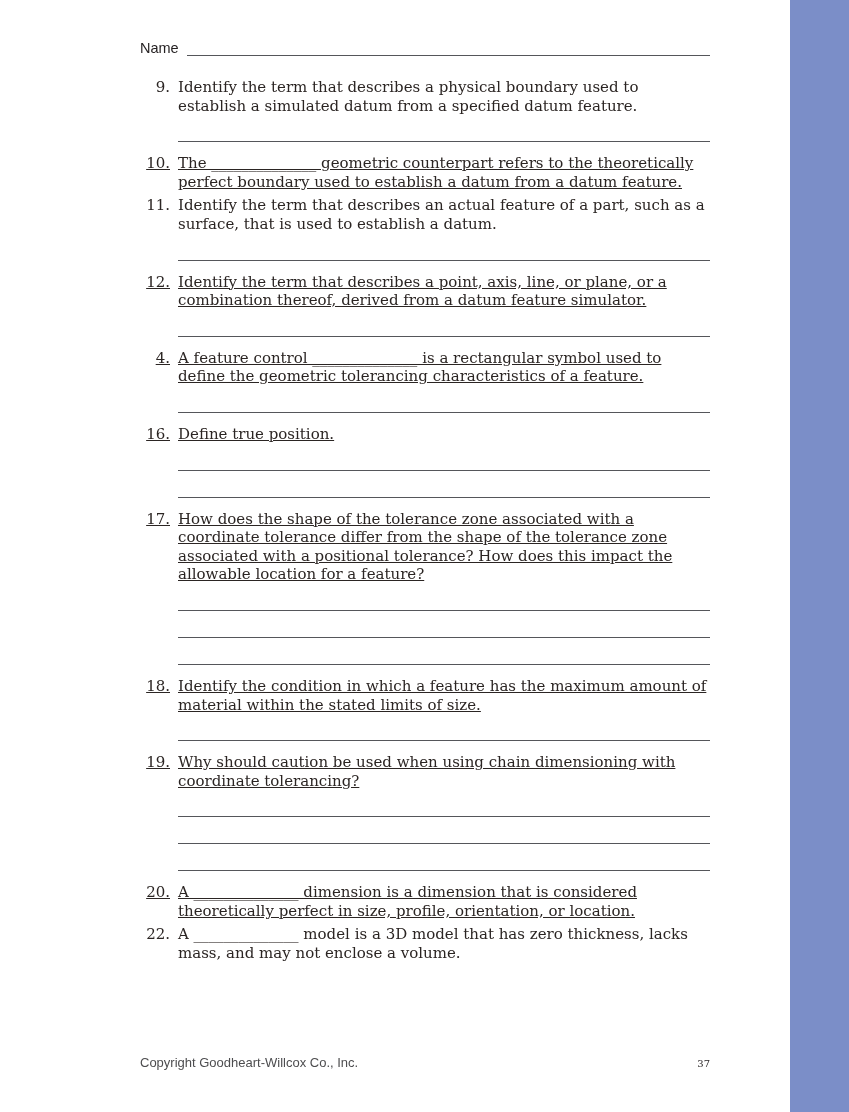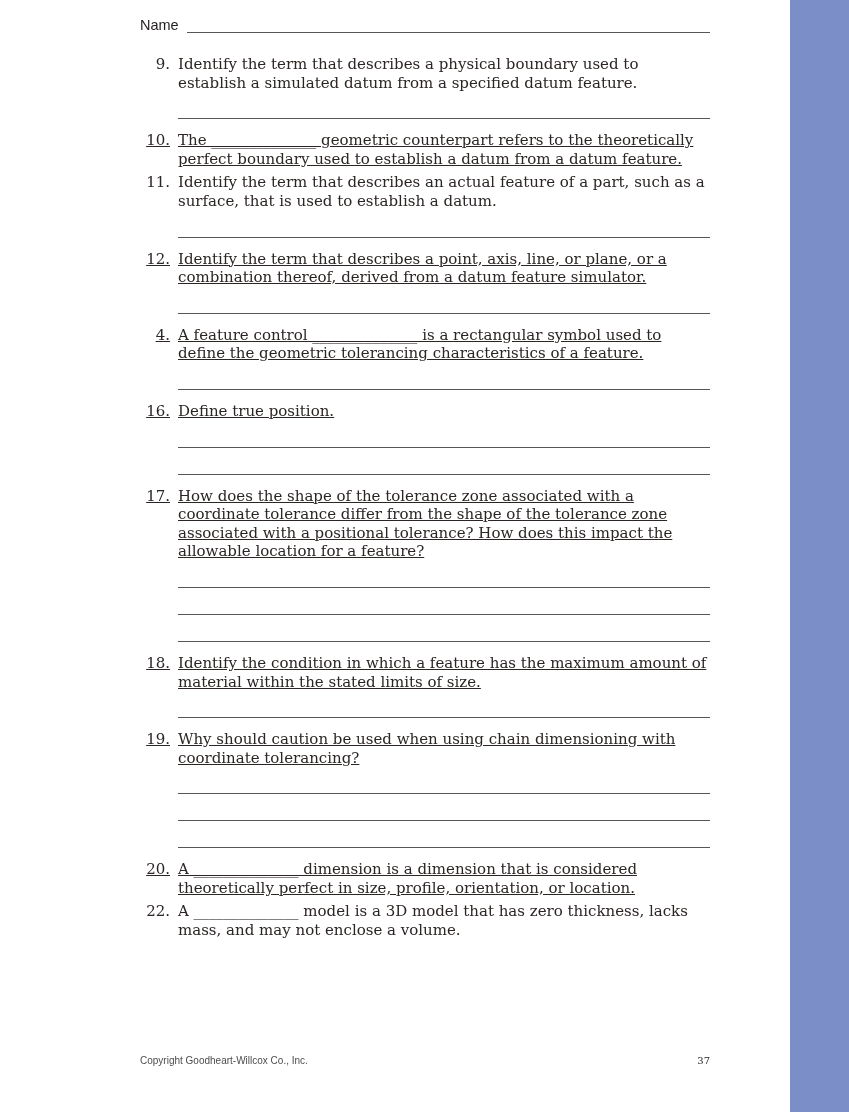--- a/index.html
+++ b/index.html
@@ -23,21 +23,21 @@
   }
   .content {
     position: absolute;
     left: 140px;
     top: 0;
     width: 570px;
   }
   .name-row {
     display: flex;
     align-items: flex-end;
-    margin-top: 17px;
+    margin-top: 40px;
     font-family: "Liberation Sans", sans-serif;
     font-size: 14.5px;
     color: #231f20;
   }
   .name-line {
     flex: 1;
     margin-left: 8px;
     border-bottom: 1px solid #55565a;
     height: 16px;
   }
@@ -61,21 +61,21 @@
     position: absolute;
     left: 140px;
     top: 1055px;
     width: 570px;
     display: flex;
     justify-content: space-between;
     align-items: baseline;
   }
   .copyright {
     font-family: "Liberation Sans", sans-serif;
-    font-size: 10px;
+    font-size: 13px;
     color: #4d4d4f;
   }
   .page-number {
     font-family: "DejaVu Serif", serif;
     font-size: 10px;
     color: #231f20;
   }
 </style>
 </head>
 <body>

